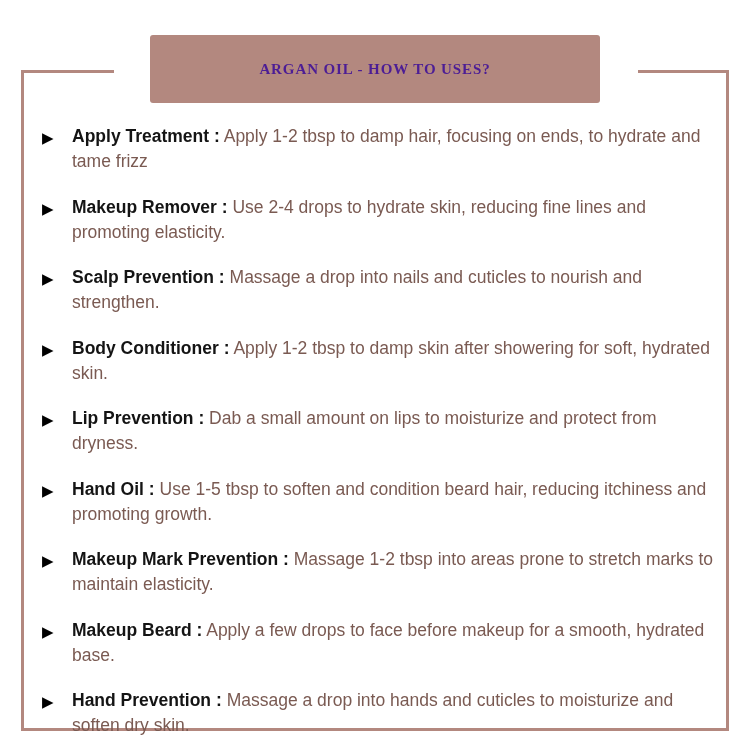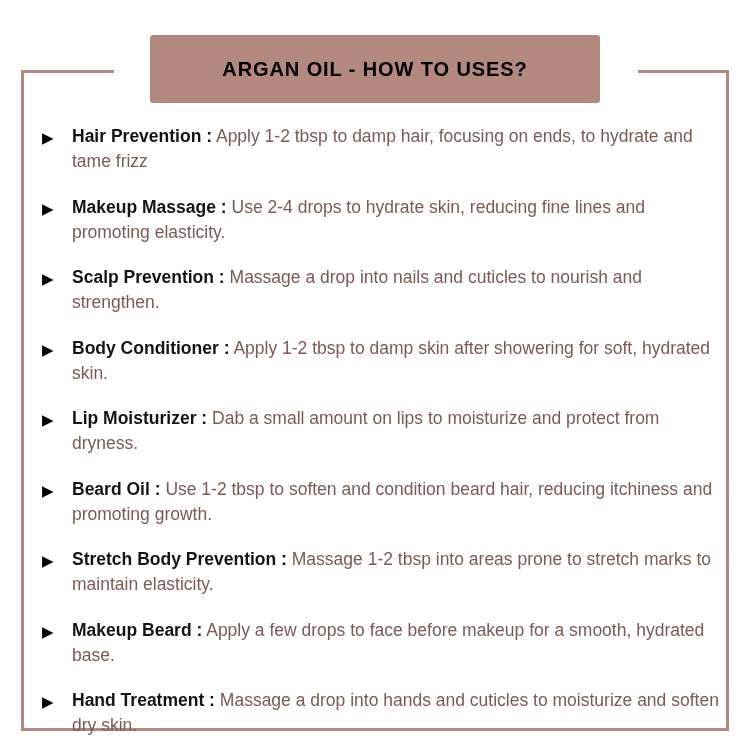--- a/index.html
+++ b/index.html
@@ -65,25 +65,25 @@
     top: 35px;
     width: 450px;
     height: 68px;
     background: #b3887f;
     border-radius: 3px;
     display: flex;
     align-items: center;
     justify-content: center;
   }
   .title-text {
-    color: #000000;
-    font-size: 20px;
+    color: #4c1d95;
+    font-size: 15px;
     font-weight: 600;
     letter-spacing: 0.9px;
-    font-family: Liberation Sans, sans-serif;
+    font-family: Liberation Serif, serif;
     white-space: nowrap;
   }
 
   
   .list {
     position: absolute;
     left: 42px;
     top: 124px;
     width: 680px;
   }
@@ -127,57 +127,57 @@
   <div class="frame-line frame-bottom"></div>
 
   <div class="title-box">
     <span class="title-text">ARGAN OIL - HOW TO USES?</span>
   </div>
 
   <div class="list">
 
     <div class="list-item">
       <span class="bullet">▶</span>
-      <span class="item-text"><span class="item-label">Hair Prevention :</span> <span class="item-desc">Apply 1-2 tbsp to damp hair, focusing on ends, to hydrate and tame frizz</span></span>
+      <span class="item-text"><span class="item-label">Apply Treatment :</span> <span class="item-desc">Apply 1-2 tbsp to damp hair, focusing on ends, to hydrate and tame frizz</span></span>
     </div>
 
     <div class="list-item">
       <span class="bullet">▶</span>
-      <span class="item-text"><span class="item-label">Makeup Massage :</span> <span class="item-desc">Use 2-4 drops to hydrate skin, reducing fine lines and promoting elasticity.</span></span>
+      <span class="item-text"><span class="item-label">Makeup Remover :</span> <span class="item-desc">Use 2-4 drops to hydrate skin, reducing fine lines and promoting elasticity.</span></span>
     </div>
 
     <div class="list-item">
       <span class="bullet">▶</span>
       <span class="item-text"><span class="item-label">Scalp Prevention :</span> <span class="item-desc">Massage a drop into nails and cuticles to nourish and strengthen.</span></span>
     </div>
 
     <div class="list-item">
       <span class="bullet">▶</span>
       <span class="item-text"><span class="item-label">Body Conditioner :</span> <span class="item-desc">Apply 1-2 tbsp to damp skin after showering for soft, hydrated skin.</span></span>
     </div>
 
     <div class="list-item">
       <span class="bullet">▶</span>
-      <span class="item-text"><span class="item-label">Lip Moisturizer :</span> <span class="item-desc">Dab a small amount on lips to moisturize and protect from dryness.</span></span>
+      <span class="item-text"><span class="item-label">Lip Prevention :</span> <span class="item-desc">Dab a small amount on lips to moisturize and protect from dryness.</span></span>
     </div>
 
     <div class="list-item">
       <span class="bullet">▶</span>
-      <span class="item-text"><span class="item-label">Beard Oil :</span> <span class="item-desc">Use 1-2 tbsp to soften and condition beard hair, reducing itchiness and promoting growth.</span></span>
+      <span class="item-text"><span class="item-label">Hand Oil :</span> <span class="item-desc">Use 1-5 tbsp to soften and condition beard hair, reducing itchiness and promoting growth.</span></span>
     </div>
 
     <div class="list-item">
       <span class="bullet">▶</span>
-      <span class="item-text"><span class="item-label">Stretch Body Prevention :</span> <span class="item-desc">Massage 1-2 tbsp into areas prone to stretch marks to maintain elasticity.</span></span>
+      <span class="item-text"><span class="item-label">Makeup Mark Prevention :</span> <span class="item-desc">Massage 1-2 tbsp into areas prone to stretch marks to maintain elasticity.</span></span>
     </div>
 
     <div class="list-item">
       <span class="bullet">▶</span>
       <span class="item-text"><span class="item-label">Makeup Beard :</span> <span class="item-desc">Apply a few drops to face before makeup for a smooth, hydrated base.</span></span>
     </div>
 
     <div class="list-item">
       <span class="bullet">▶</span>
-      <span class="item-text"><span class="item-label">Hand Treatment :</span> <span class="item-desc">Massage a drop into hands and cuticles to moisturize and soften dry skin.</span></span>
+      <span class="item-text"><span class="item-label">Hand Prevention :</span> <span class="item-desc">Massage a drop into hands and cuticles to moisturize and soften dry skin.</span></span>
     </div>
 
   </div>
 </div>
 
 </body></html>

